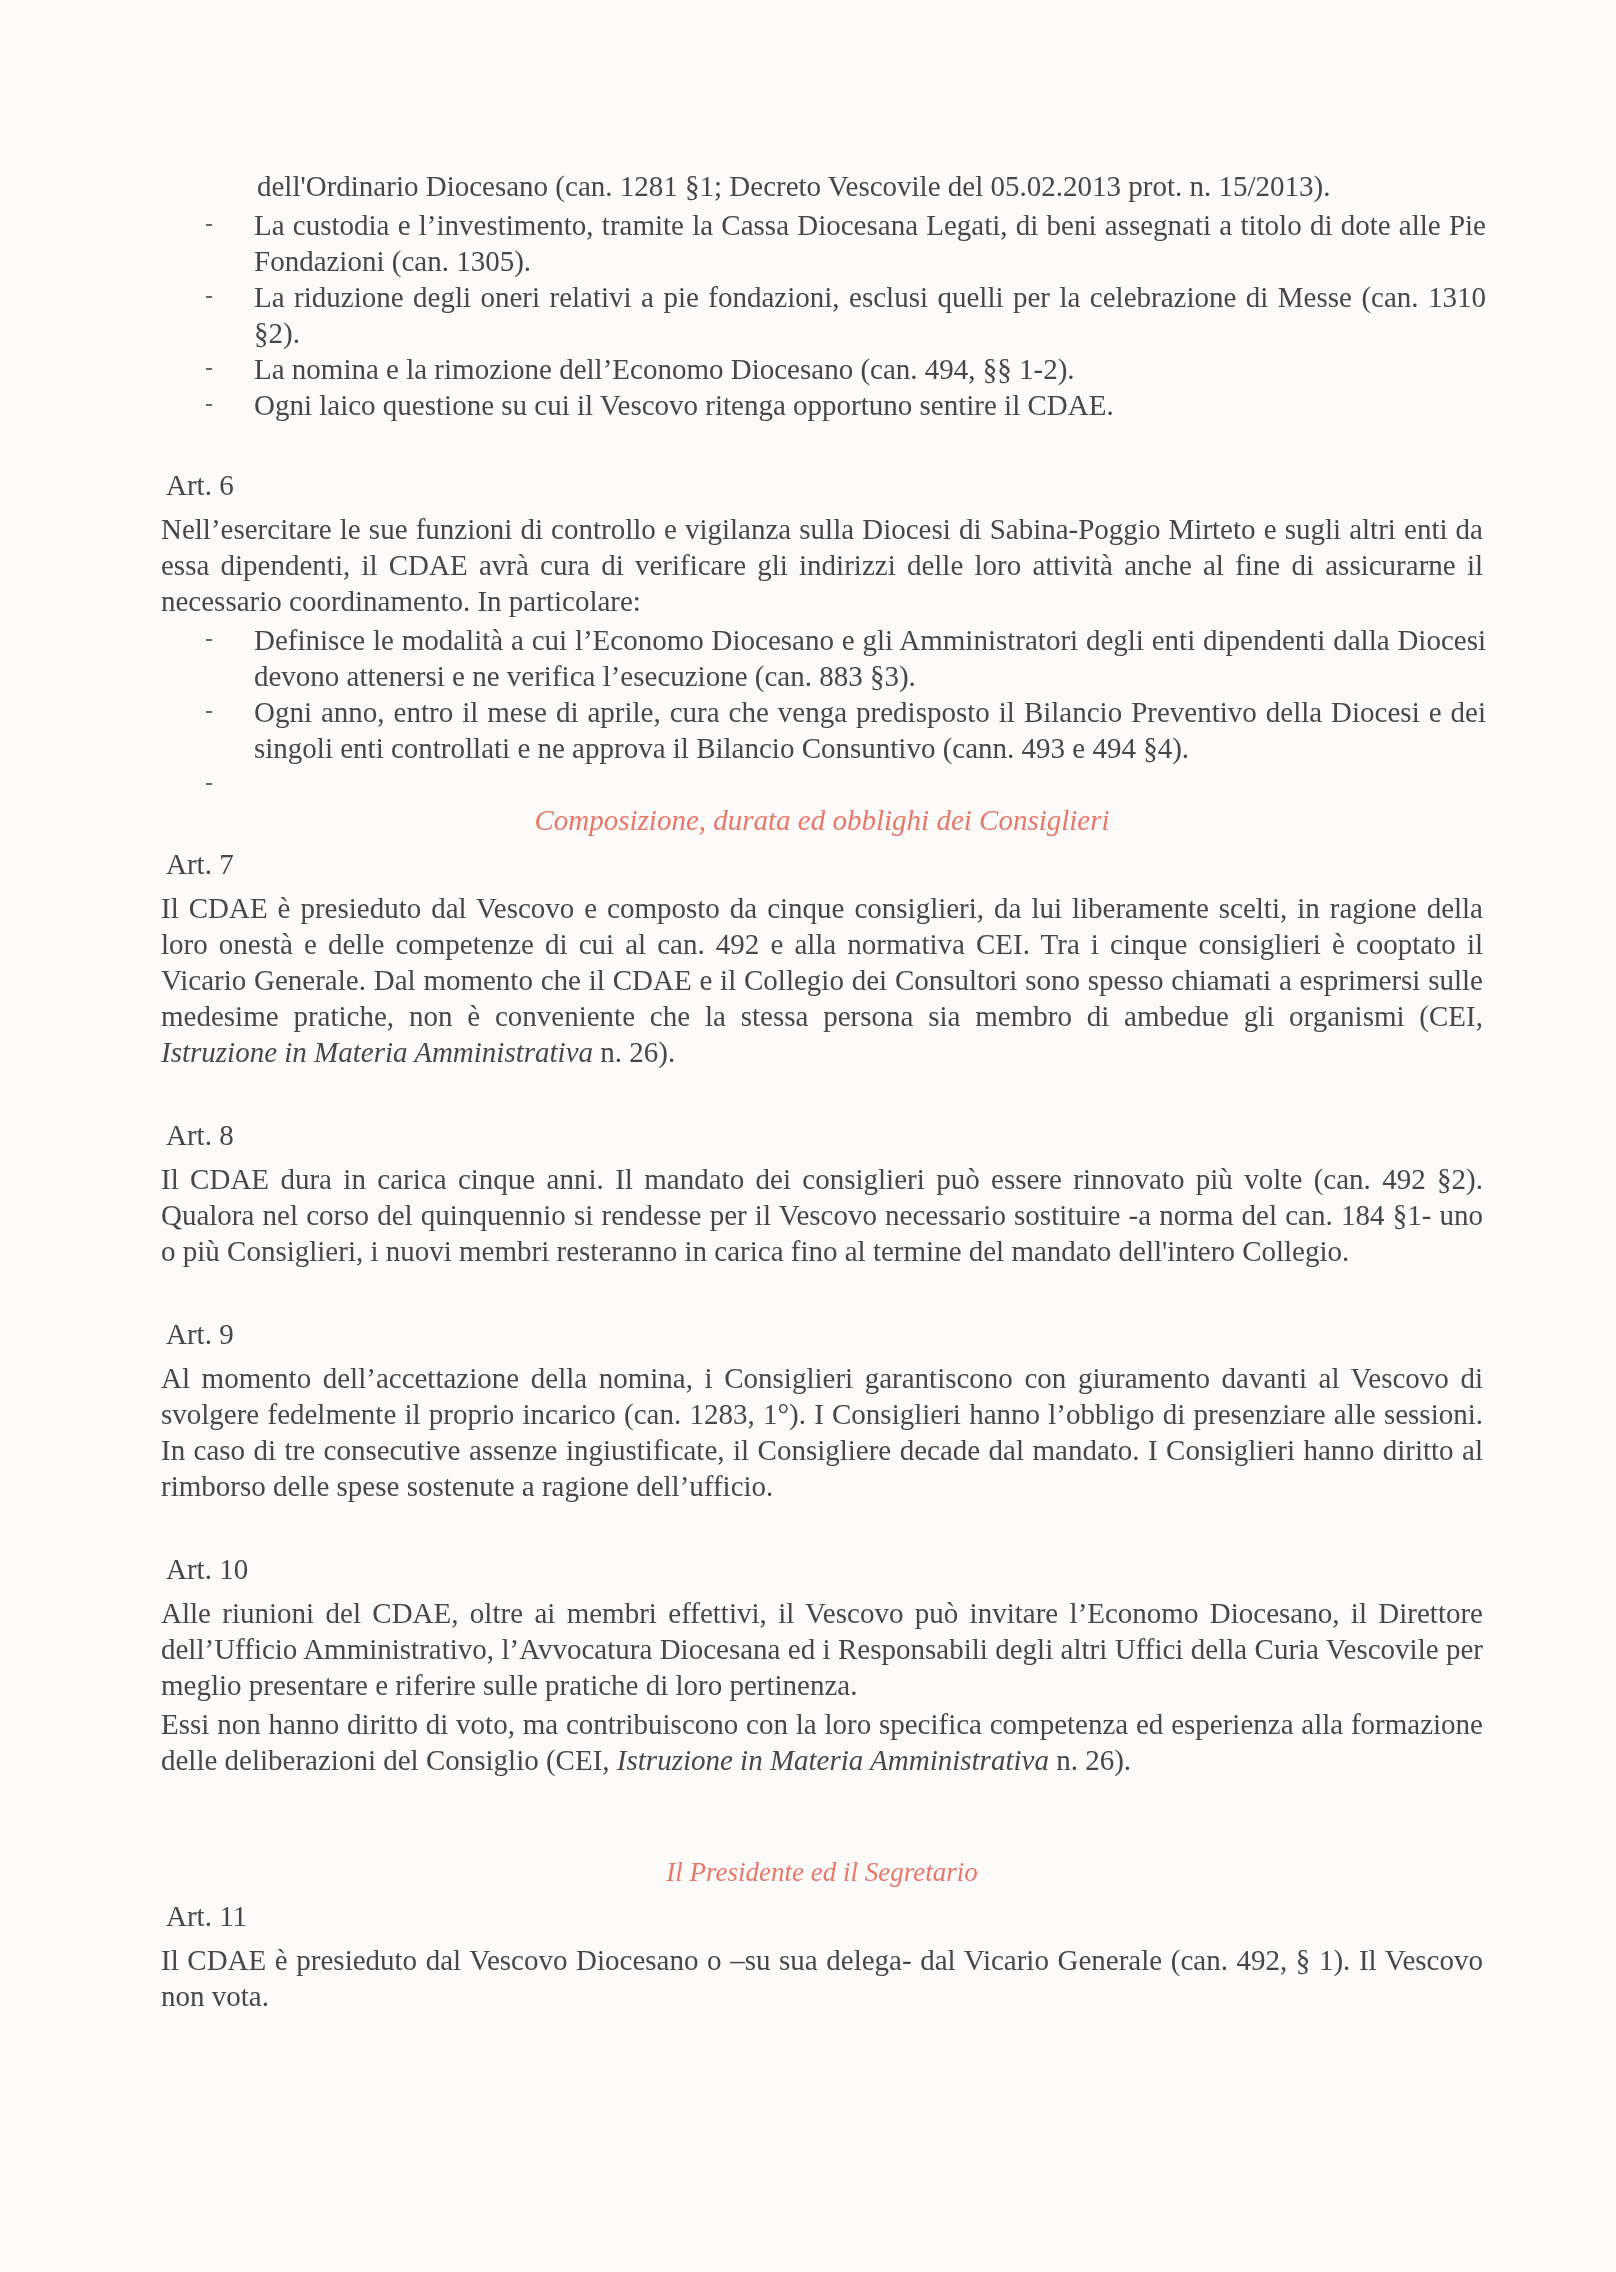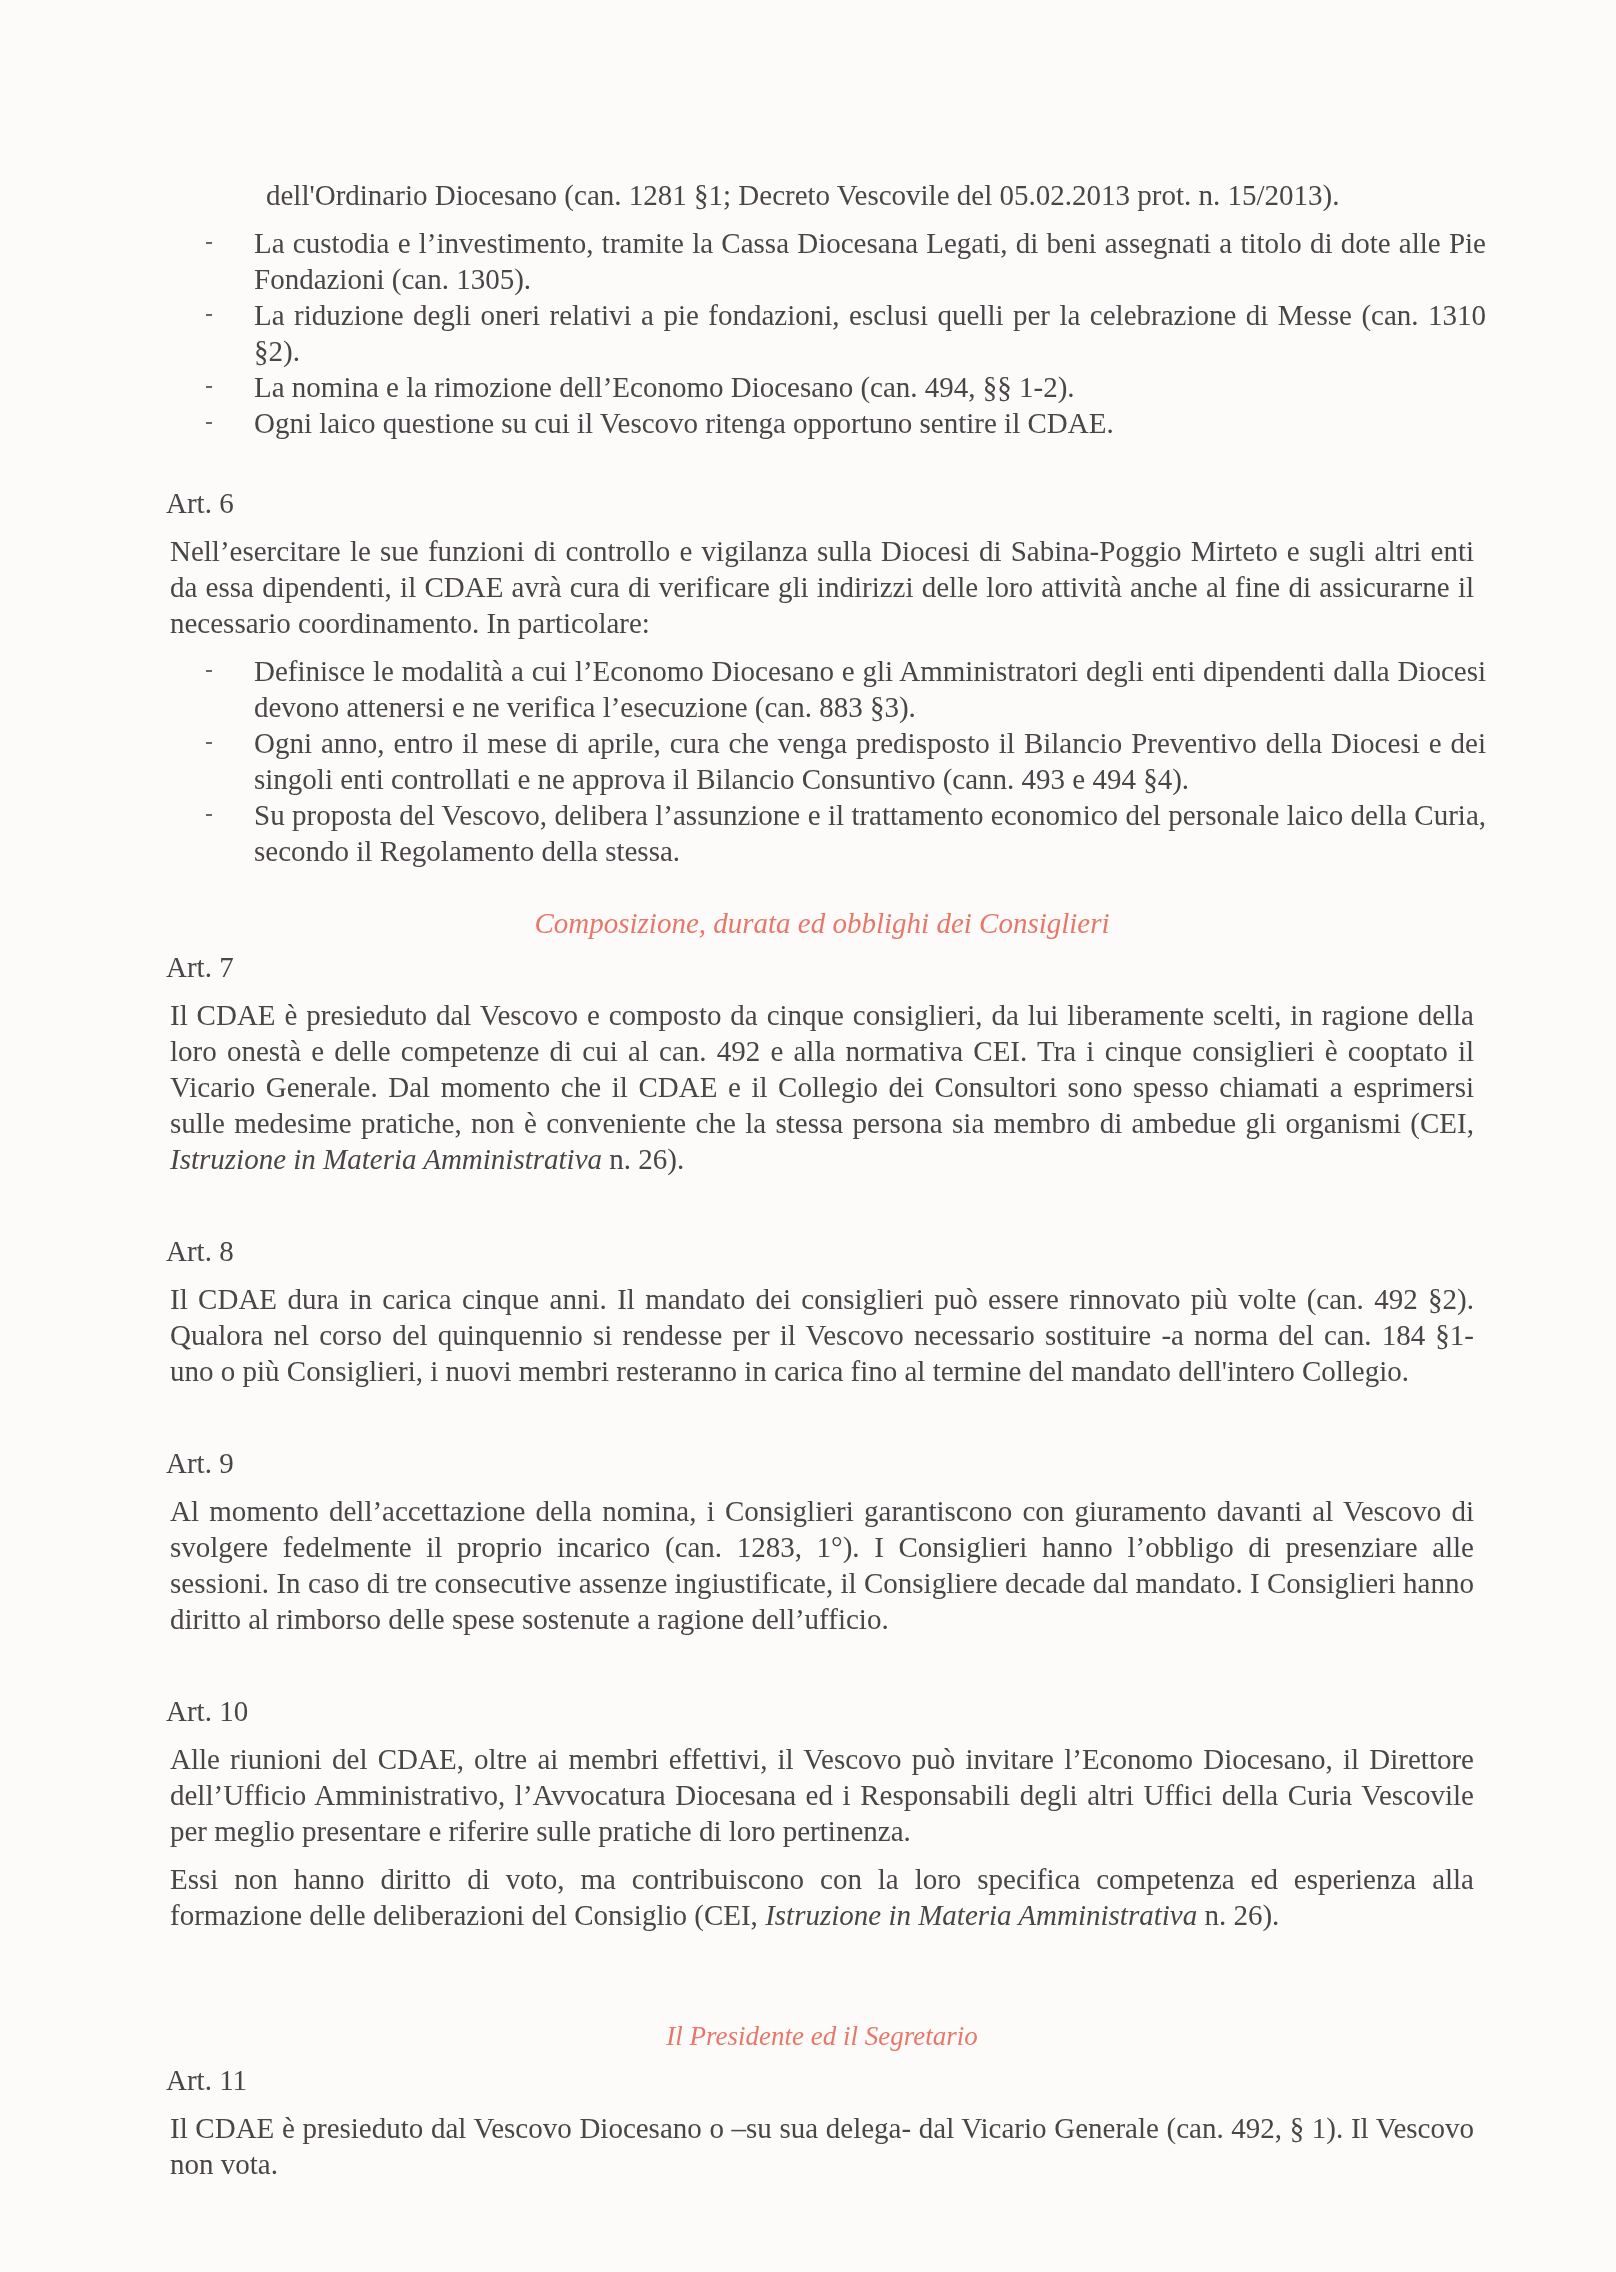--- a/index.html
+++ b/index.html
@@ -16,21 +16,21 @@
       color: #4a4548;
     }
     .page {
       position: absolute;
       left: 158px;
       top: 165px;
       width: 1328px;
       font-size: 29px;
       line-height: 36px;
     }
-    p { margin: 12px; }
+    p { margin: 3px; }
     .justify { text-align: justify; text-align-last: left; }
     .section-heading {
       color: #e8776a;
       font-style: italic;
       margin: 0;
       text-align: center;
     }
     .art-label { margin: 8px; }
     ul.dash-list {
       list-style: none;
@@ -72,21 +72,21 @@
   </ul>
 
   <div class="gap-1"></div>
 
   <section>
     <p class="art-label">Art. 6</p>
     <p class="justify">Nell’esercitare le sue funzioni di controllo e vigilanza sulla Diocesi di Sabina-Poggio Mirteto e sugli altri enti da essa dipendenti, il CDAE avrà cura di verificare gli indirizzi delle loro attività anche al fine di assicurarne il necessario coordinamento. In particolare:</p>
     <ul class="dash-list">
       <li><span class="dash"></span><span>Definisce le modalità a cui l’Economo Diocesano e gli Amministratori degli enti dipendenti dalla Diocesi devono attenersi e ne verifica l’esecuzione (can. 883 §3).</span></li>
       <li><span class="dash"></span><span>Ogni anno, entro il mese di aprile, cura che venga predisposto il Bilancio Preventivo della Diocesi e dei singoli enti controllati e ne approva il Bilancio Consuntivo (cann. 493 e 494 §4).</span></li>
-      <li><span class="dash"></span><span>Su proposta del Vescovo, delibera l’assunzione e il trattamento economico del personale laico della Curia, secondo il Regolamento della stessa.</span></li>
+      <li><span class="dash"></span></li>
     </ul>
   </section>
 
   <div class="gap-1"></div>
 
   <h2 class="section-heading" style="font-size:29px;font-weight:normal;line-height:36px;">Composizione, durata ed obblighi dei Consiglieri</h2>
 
   <section>
     <p class="art-label">Art. 7</p>
     <p class="justify"><span>Il CDAE è presieduto dal Vescovo e composto da cinque consiglieri, da lui liberamente scelti, in ragione della loro onestà e delle competenze di cui al can. 492 e alla normativa CEI. Tra i cinque consiglieri è cooptato il Vicario Generale. Dal momento che il CDAE e il Collegio dei Consultori sono spesso chiamati a esprimersi sulle medesime pratiche, non è conveniente che la stessa persona sia membro di ambedue gli organismi (CEI, </span><em>Istruzione in Materia Amministrativa</em><span> n. 26).</span></p>

